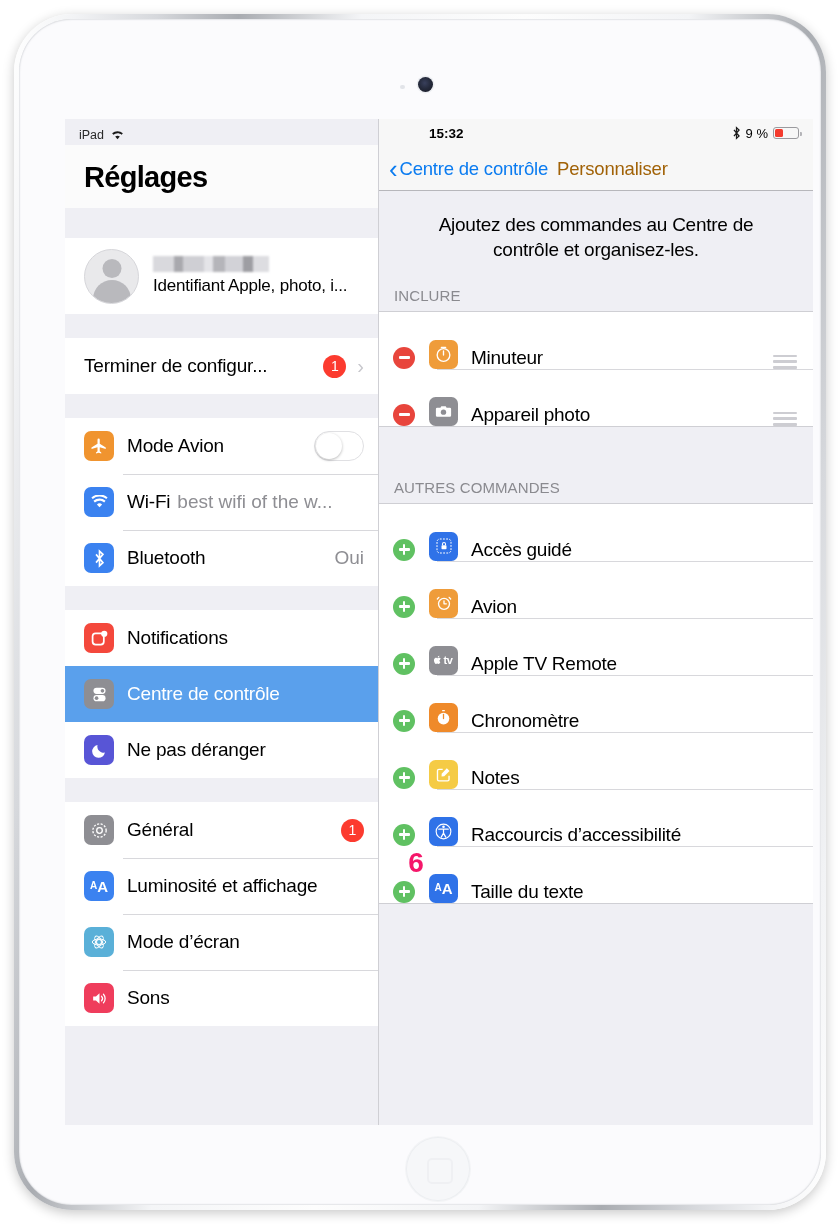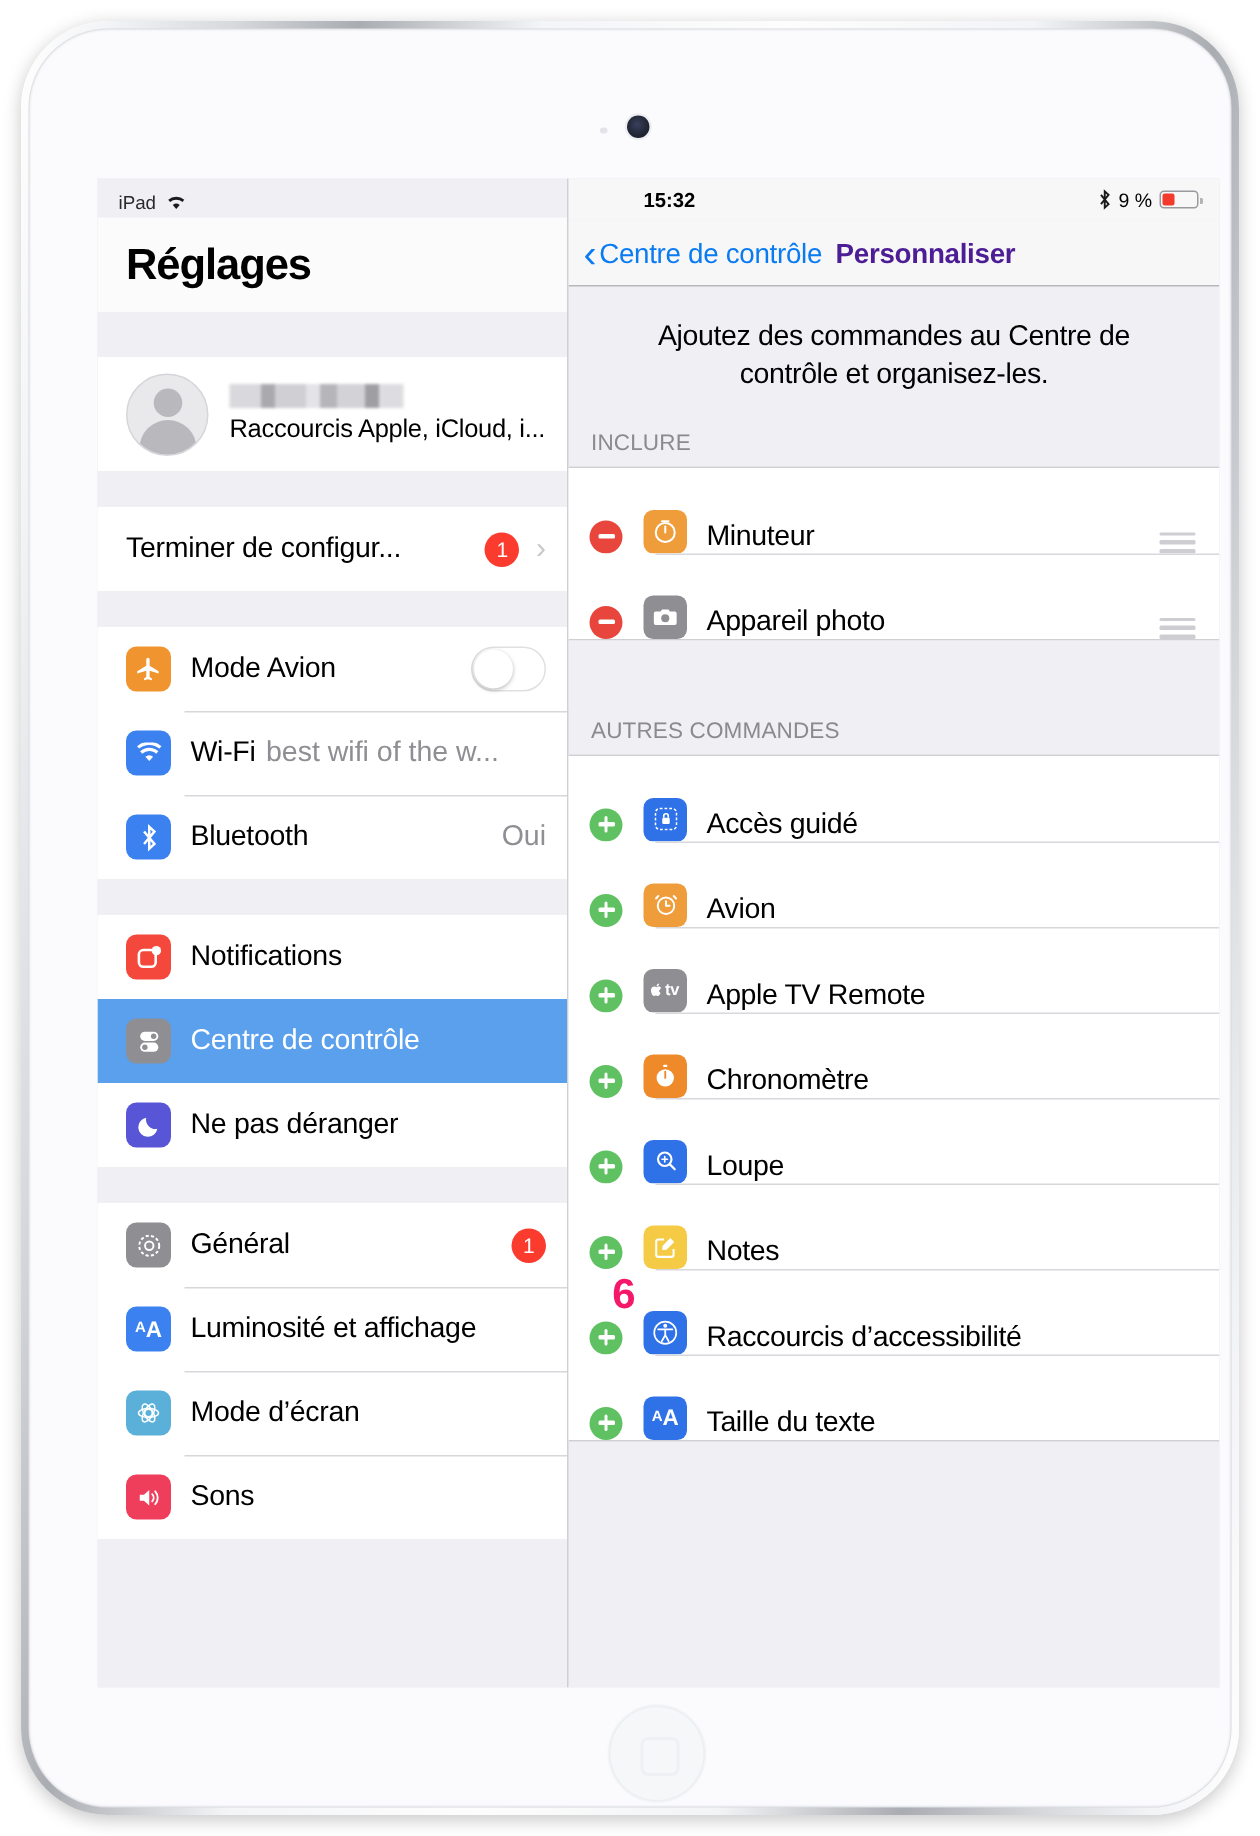--- a/index.html
+++ b/index.html
@@ -194,21 +194,21 @@
     display: flex; align-items: center; padding-left: 10px;
   }
   #back-link {
     color: #0a7bf0; font-size: 18.5px; display: flex;
     align-items: center; letter-spacing: -0.2px;
   }
   #back-chevron {
     font-size: 26px; line-height: 1; margin-right: 2px; font-weight: 300;
   }
   #nav-title {
-    font-size: 18.5px; font-weight: bold; color: #4c1d95;
+    font-size: 18.5px; font-weight: normal; color: #a16207;
     margin-left: 9px; letter-spacing: -0.2px;
   }
   #r-intro {
     padding: 21px 30px 18px;
     text-align: center; font-size: 19px; color: #000;
     line-height: 1.33; letter-spacing: -0.25px;
   }
   .sec-header {
     padding: 6px 0 7px 15px;
     font-size: 15px; color: #8a8a8f; letter-spacing: 0.1px;
@@ -297,21 +297,21 @@
 
         <div id="left-title">Réglages</div>
 
         <div class="l-gap"></div>
 
         <div class="l-group">
           <div id="account-row">
             <div id="avatar"></div>
             <div id="acct-text">
               <div id="acct-name-redacted"></div>
-              <div id="acct-sub">Raccourcis Apple, iCloud, i...</div>
+              <div id="acct-sub">Identifiant Apple, photo, i...</div>
             </div>
           </div>
         </div>
 
         <div class="l-gap sm"></div>
 
         <div class="l-group">
           <div class="l-row noindent">
             <span class="l-label">Terminer de configur...</span>
             <span class="badge">1</span>
@@ -555,34 +555,20 @@
               <svg width="19" height="19" viewBox="0 0 24 24">
                 <circle cx="12" cy="13.4" r="7.3" fill="#fff"></circle>
                 <path d="M12 13.4V8.2" stroke="#ef8a2a" stroke-width="1.6" stroke-linecap="round"></path>
                 <rect x="10.2" y="2.4" width="3.6" height="1.8" rx=".8" fill="#fff"></rect>
               </svg>
             </span>
             <span class="r-label">Chronomètre</span>
           </div>
 
 
-          <div class="r-row">
-            <span class="action add">
-                <span class="bar-h"></span>
-                <span class="bar-v"></span>
-              </span>
-            <span class="r-icon" style="background:#2f72e8">
-              <svg width="20" height="20" viewBox="0 0 24 24" fill="none" stroke="#fff" stroke-width="1.7">
-                <circle cx="11" cy="10.6" r="5.4"></circle>
-                <path d="M15.1 14.7 19 18.6" stroke-linecap="round"></path>
-                <path d="M11 8.4v4.4M8.8 10.6h4.4" stroke-width="1.3" stroke-linecap="round"></path>
-              </svg>
-            </span>
-            <span class="r-label">Loupe</span>
-          </div>
 
           <div class="r-row">
             <span class="action add">
                 <span class="bar-h"></span>
                 <span class="bar-v"></span>
               </span>
             <span class="r-icon" style="background:#f5cb45">
               <svg width="19" height="19" viewBox="0 0 24 24" fill="none" stroke="#fff" stroke-width="1.7">
                 <path d="M19 13.5v4.8a1.8 1.8 0 0 1-1.8 1.8H6.2a1.8 1.8 0 0 1-1.8-1.8V7.3a1.8 1.8 0 0 1 1.8-1.8H11"></path>
                 <path d="M16.2 4.2 19.6 7.6l-6.6 6.6-3.5.2.2-3.5z" fill="#fff" stroke="none"></path>

